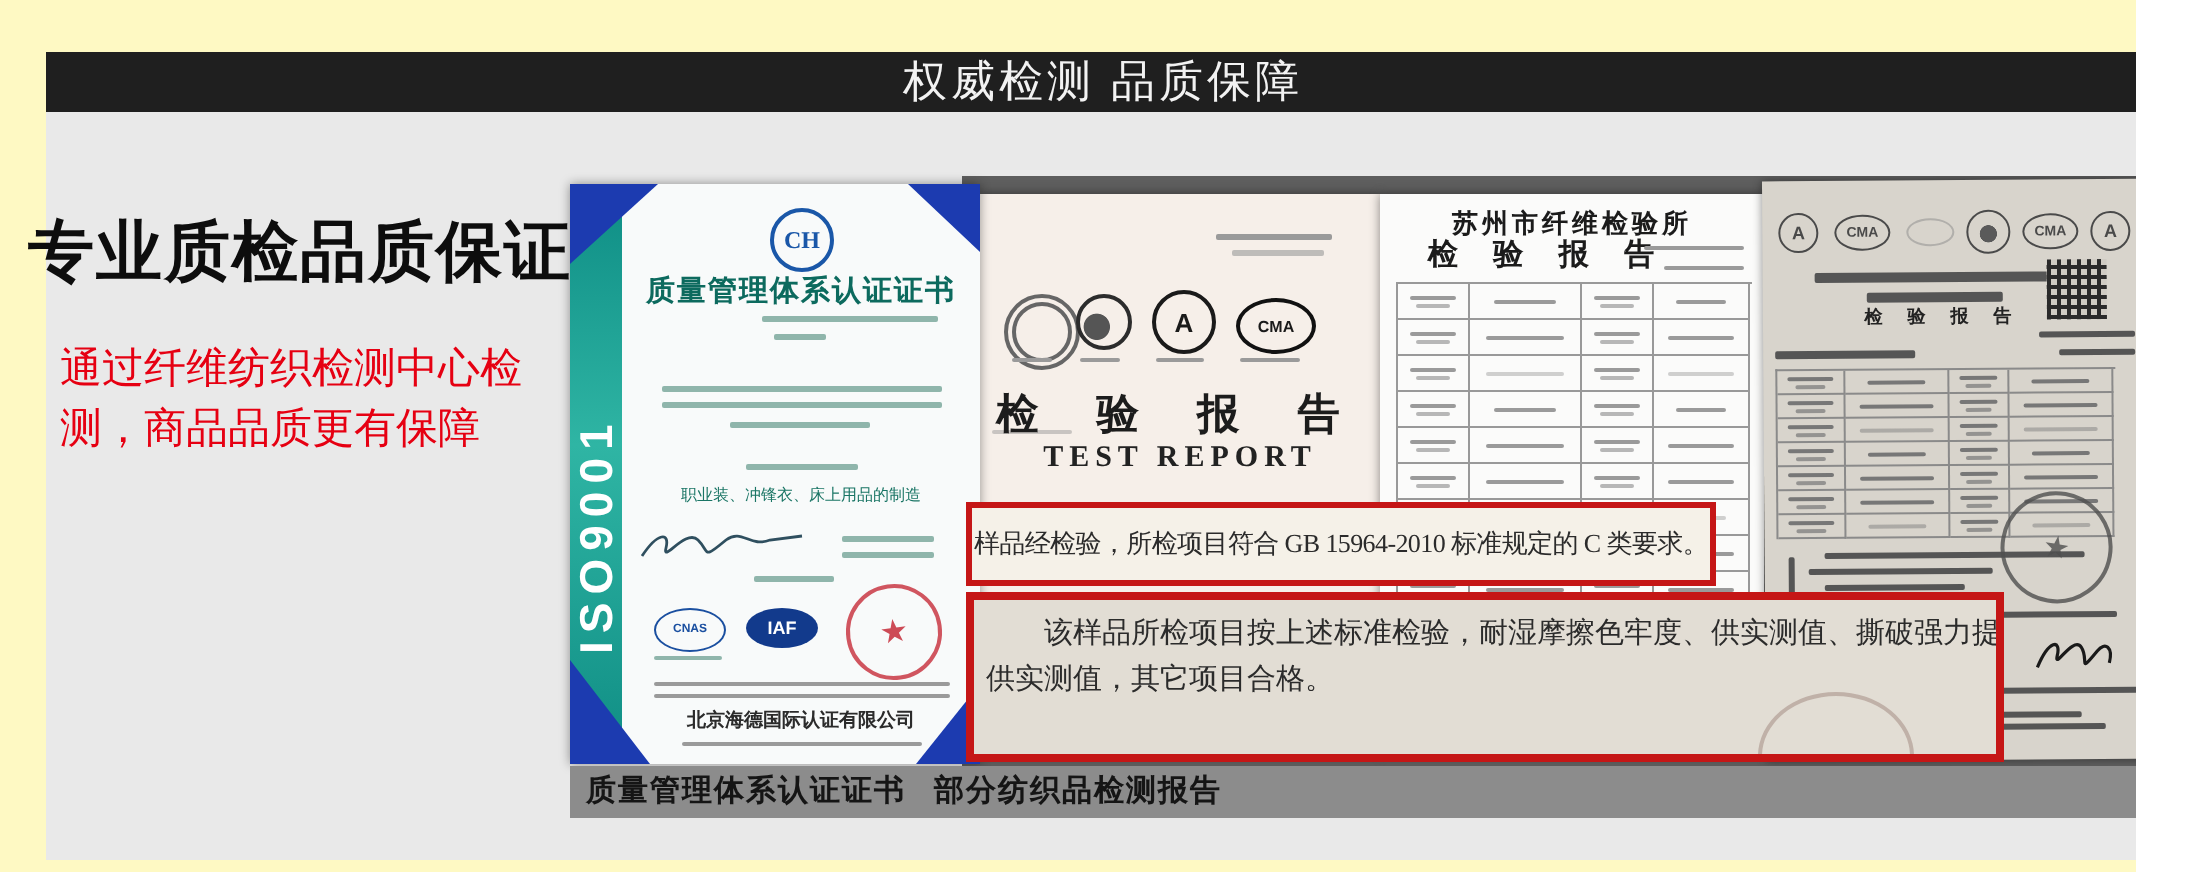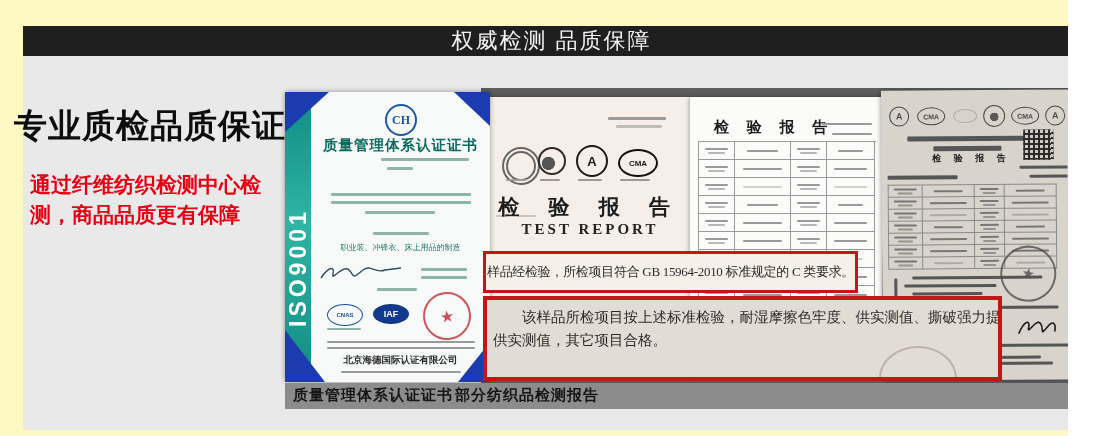--- a/index.html
+++ b/index.html
@@ -11,21 +11,21 @@
   .banner{left:23px;top:26px;width:1057px;height:30px;background:#1f1f1f;
           display:flex;align-items:center;justify-content:center;}
   .banner-title{color:#f2f2f2;font-size:22px;letter-spacing:2px;}
 
   
   .panel{left:23px;top:56px;width:1057px;height:374px;background:#e9e9e9;}
 
   
   .intro-heading{left:14px;top:92px;font-size:33px;font-weight:bold;color:#0d0d0d;letter-spacing:1px;margin-top:12px;}
   .intro-desc{left:30px;top:170px;width:250px;font-size:21px;line-height:30px;
-              color:#e60012;font-weight:700;}
+              color:#e60012;font-weight:400;}
 
   
   .photo{left:481px;top:88px;width:598px;height:295px;background:#5e5e5e;overflow:hidden;}
   .doc{position:absolute;box-shadow:0 0 5px rgba(0,0,0,.45);}
   .doc2{left:9px;top:9px;width:200px;height:281px;background:#f6efe9;}
   .doc3{left:209px;top:9px;width:192px;height:281px;background:#fbfbfa;}
   .doc4{left:401px;top:2px;width:196px;height:290px;background:#d8d4cc;transform:rotate(-.4deg);}
 
   
   .cert{left:285px;top:92px;width:205px;height:290px;background:#f8fafa;box-shadow:0 0 5px rgba(0,0,0,.4);overflow:hidden;}
@@ -139,20 +139,21 @@
       <div class="bl bl-gray" style="left:16px;top:82px;width:20px;height:2px;"></div>
       <div class="bl bl-gray" style="left:50px;top:82px;width:20px;height:2px;"></div>
       <div class="bl bl-gray" style="left:88px;top:82px;width:24px;height:2px;"></div>
       <div class="bl bl-gray" style="left:130px;top:82px;width:30px;height:2px;"></div>
       <div class="bl bl-gray" style="left:6px;top:118px;width:40px;height:2px;opacity:.5;"></div>
       <div class="doc2-title">检 验 报 告</div>
       <div class="doc2-sub">TEST REPORT</div>
     </div>
 
     <div class="doc doc3">
+      <div class="doc3-org">苏州市纤维检验所</div>
       <div class="doc3-title">检 验 报 告</div>
       <div class="bl bl-gray" style="left:132px;top:26px;width:50px;height:2px;"></div>
       <div class="bl bl-gray" style="left:142px;top:36px;width:40px;height:2px;"></div>
       <div class="skel" style="left:8px;top:44px;width:177px;--ch:18px;">
           <div class="skc" style="width: 36px;">
             <i></i>
             <i style="width: 48%; opacity: 0.7;"></i>
           </div>
           <div class="skc" style="width: 56px;">
             <i style="width: 55%;"></i>
@@ -501,16 +502,16 @@
   </div>
 
   <div class="abs note2">
     <p>　　该样品所检项目按上述标准检验，耐湿摩擦色牢度、供实测值、撕破强力提</p>
     <p>供实测值，其它项目合格。</p>
     <div class="ghost-stamp"></div>
   </div>
 
   <div class="abs caption">
     <span style="left:8px;">质量管理体系认证证书</span>
-    <span style="left:170px;font-family:Liberation Mono, monospace;">部分纺织品检测报告</span>
+    <span style="left:182px;font-family:Liberation Mono, monospace;">部分纺织品检测报告</span>
   </div>
 
 </div>
 
 </body></html>

